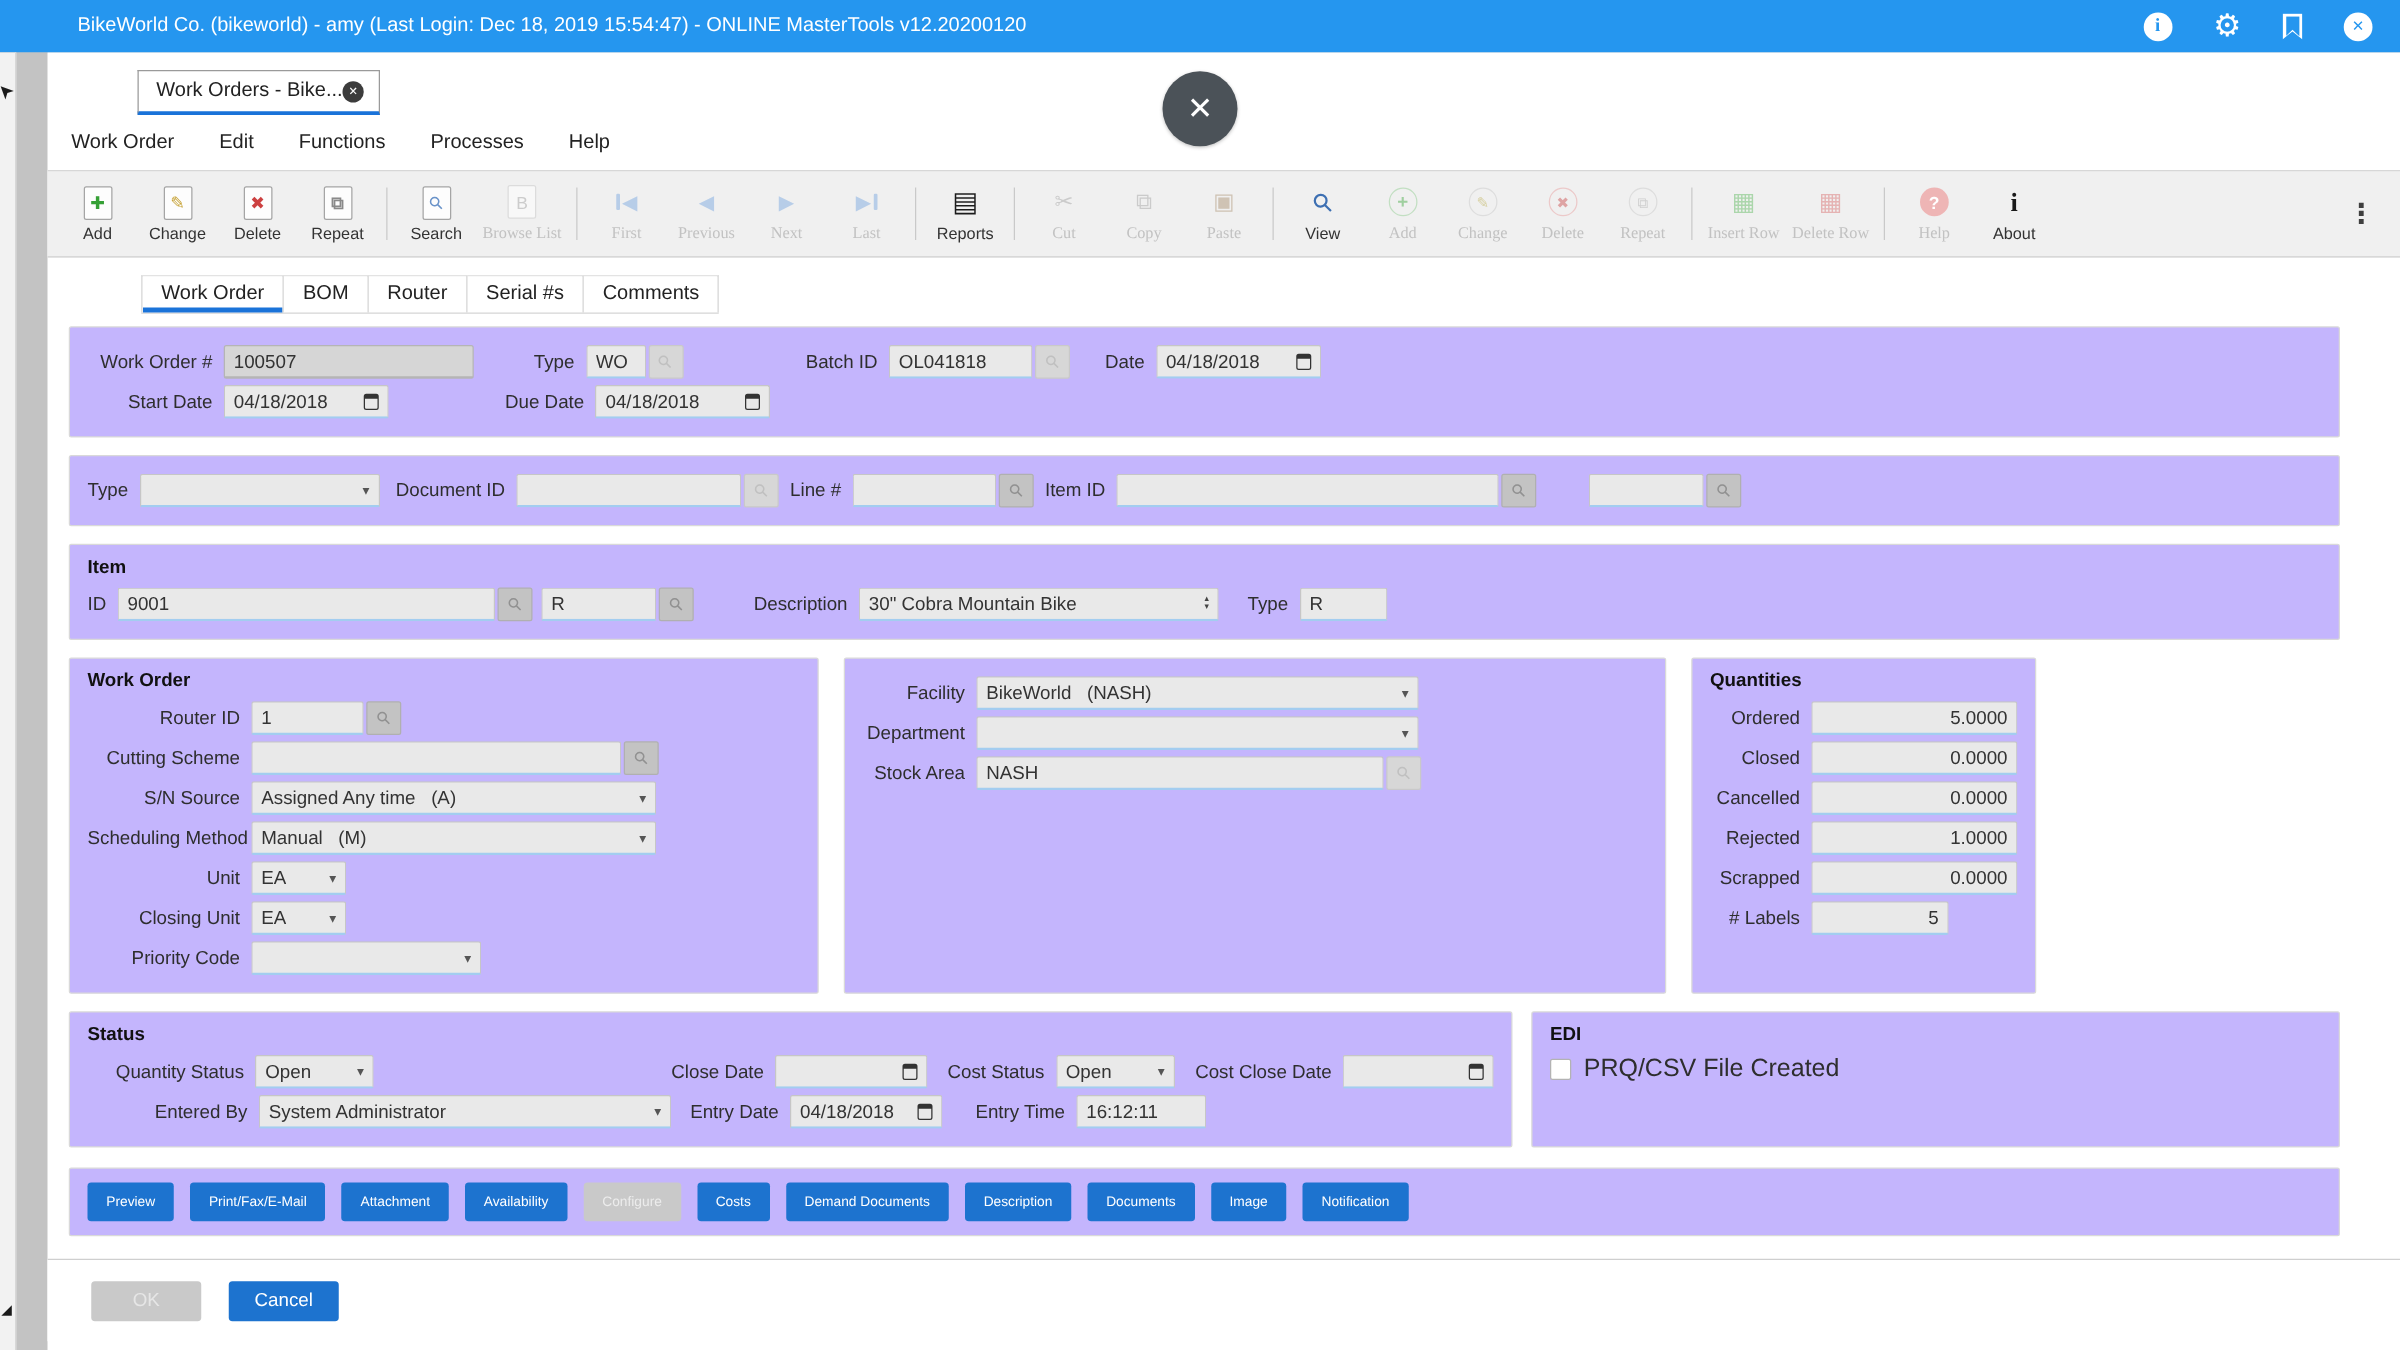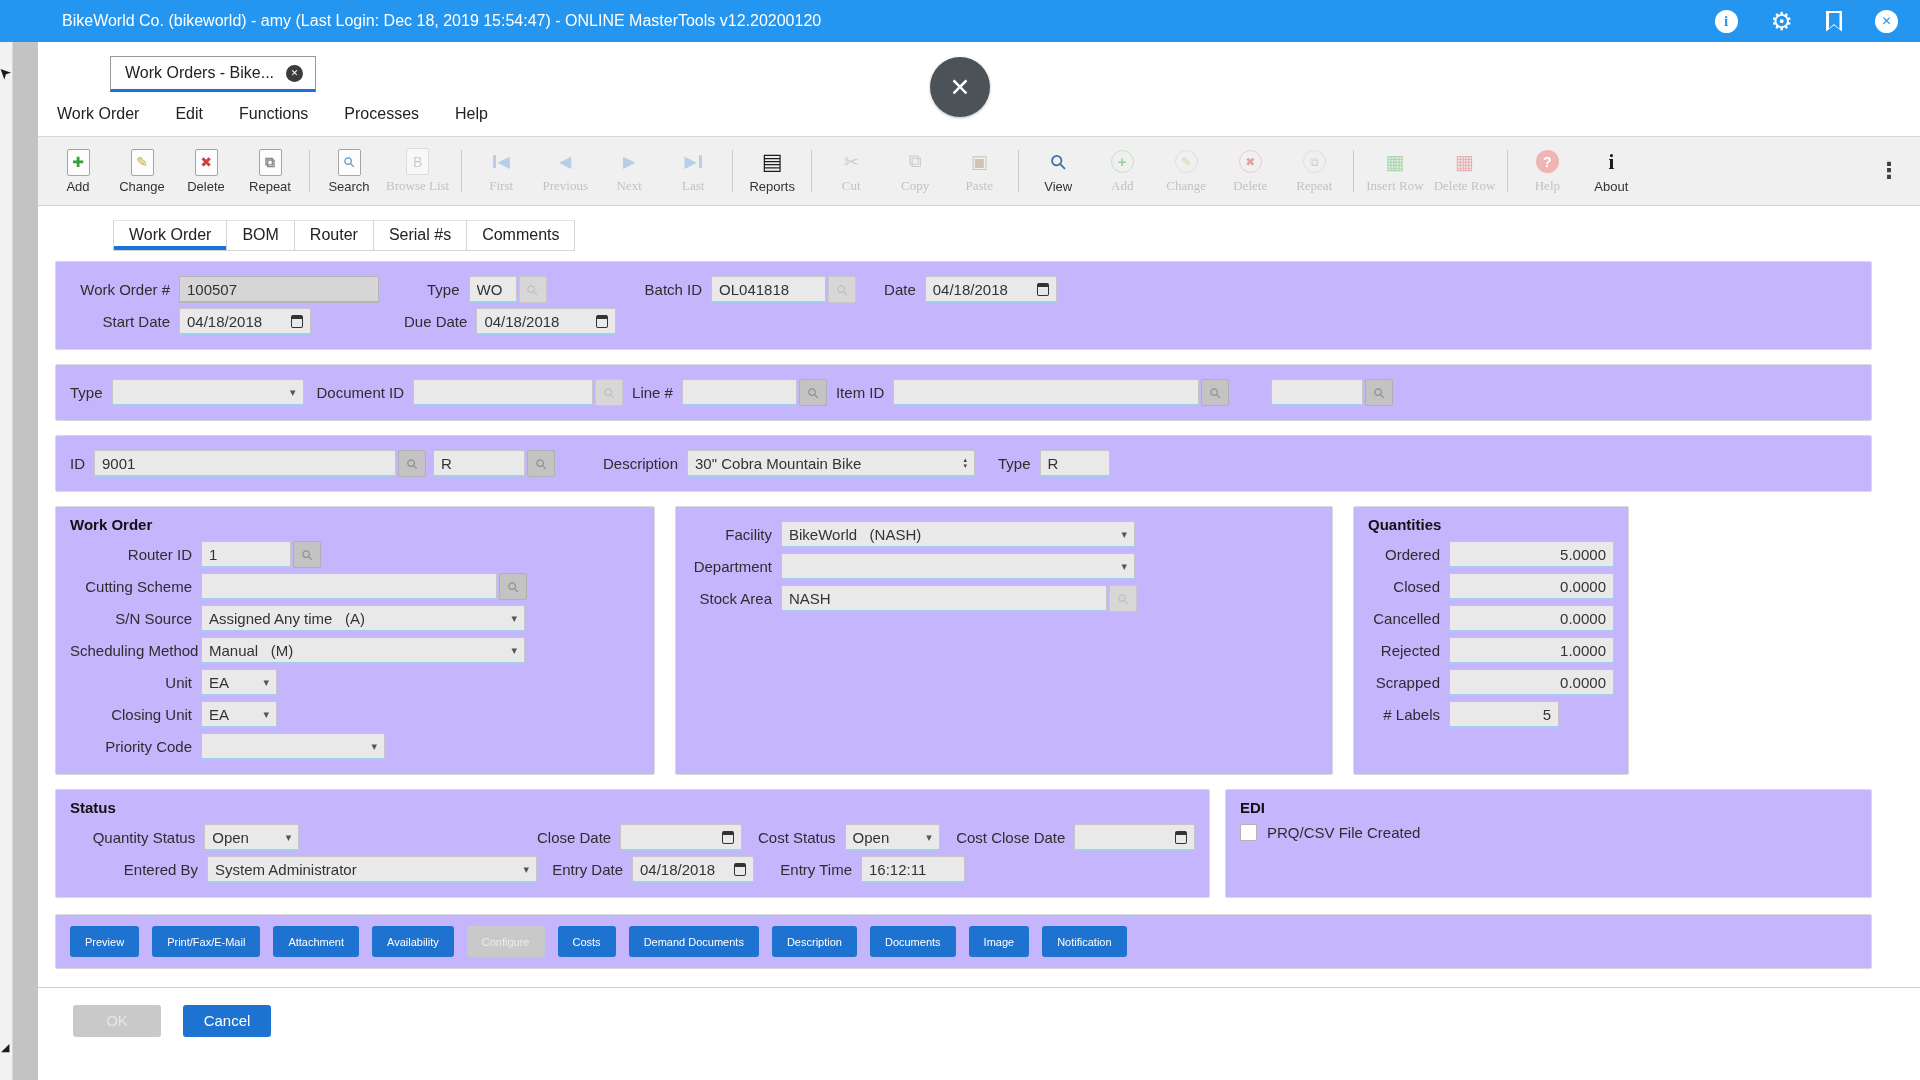--- a/index.html
+++ b/index.html
@@ -28,21 +28,21 @@
   .cursor-glyph { position:absolute; left:-2px; top:22px; color:#1a1a1a; font-size:15px; transform:rotate(225deg); }
   .scroll-arrow { position:absolute; left:1px; bottom:26px; color:#1a1a1a; font-size:11px; }
   .main-window { flex:1; background:#fff; position:relative; }
 
   .dlg-close { position:absolute; left:892px; top:15px; width:60px; height:60px; border-radius:50%;
     background:#4b5258; color:#fff; display:flex; align-items:center; justify-content:center;
     font-size:25px; z-index:20; cursor:pointer; box-shadow:0 1px 3px rgba(0,0,0,.25); }
 
   
   .doc-tab-row { height:50px; padding:14px 0 0 72px; }
-  .doc-tab { display:inline-flex; align-items:center; gap:12px; height:36px; padding:0 12px 0 14px;
+  .doc-tab { display:inline-flex; align-items:center; gap:0; height:36px; padding:0 12px 0 14px;
     border:1px solid #9a9a9a; border-bottom:3px solid #1a73d9; font-size:16px; color:#222; cursor:pointer; }
   .tab-close { width:17px; height:17px; border-radius:50%; background:#3c3c3c; color:#fff;
     font-size:9px; display:flex; align-items:center; justify-content:center; cursor:pointer; }
 
   
   .menubar { height:44px; display:flex; align-items:center; gap:36px; padding-left:19px; font-size:16px; color:#222; }
   .menubar span { cursor:pointer; }
 
   
   .toolbar { height:70px; background:#f0f0f0; border-top:1px solid #d7d7d7; border-bottom:1px solid #cfcfcf;
@@ -121,21 +121,21 @@
   .status-box { width:1155px; }
   .edi-box { flex:1; }
   .sc1 { width:128px; text-align:right; }
   .slot1 { width:338px; display:flex; }
   .sc2 { width:78px; text-align:right; }
   .slot2 { width:128px; display:flex; }
   .sc3 { width:86px; text-align:right; margin-left:6px; }
   .sc4 { width:114px; text-align:right; }
 
   .checkbox { width:17px; height:17px; border:1px solid #b3b3b3; border-radius:2px; background:#fff; margin-right:10px; cursor:pointer; flex:none; }
-  .cbl { font-size:15px; color:#2e2e2e; }
+  .cbl { font-size:20px; color:#2e2e2e; }
 
   .btn-box { display:flex; align-items:center; gap:13px; padding:11px 14px; }
   .abtn { height:31px; padding:0 15px; background:#1d73cf; color:#fff; border:none; border-radius:3px;
     font-size:11px; font-family:inherit; cursor:pointer; white-space:nowrap; }
   .abtn.dis { background:#c9c9c9; color:#ececec; cursor:default; }
 
   .footer { border-top:1px solid #cfcfcf; margin-top:18px; background:#fff; height:66px;
     display:flex; align-items:center; gap:22px; padding-left:35px; }
   .fbtn { height:32px; width:88px; border:none; border-radius:3px; font-size:15px; font-family:inherit; cursor:pointer; }
   .fbtn.ok { background:#c9c9c9; color:#e6e6e6; cursor:default; }
@@ -398,20 +398,21 @@
                 <span class="mag">⚲</span>
               </span>
             <span class="inp" style="width:92px; margin-left:42px"></span>
             <span class="lookup">
                 <span class="mag">⚲</span>
               </span>
           </div>
         </div>
 
         <div class="box">
+          <div class="bhead">Item</div>
           <div class="frow">
             <span class="lbl">ID</span>
             <input class="inp" style="width: 302px;" value="9001">
             <span class="lookup">
                 <span class="mag">⚲</span>
               </span>
             <input class="inp" style="width: 92px; margin-left: 7px;" value="R">
             <span class="lookup">
                 <span class="mag">⚲</span>
               </span>

